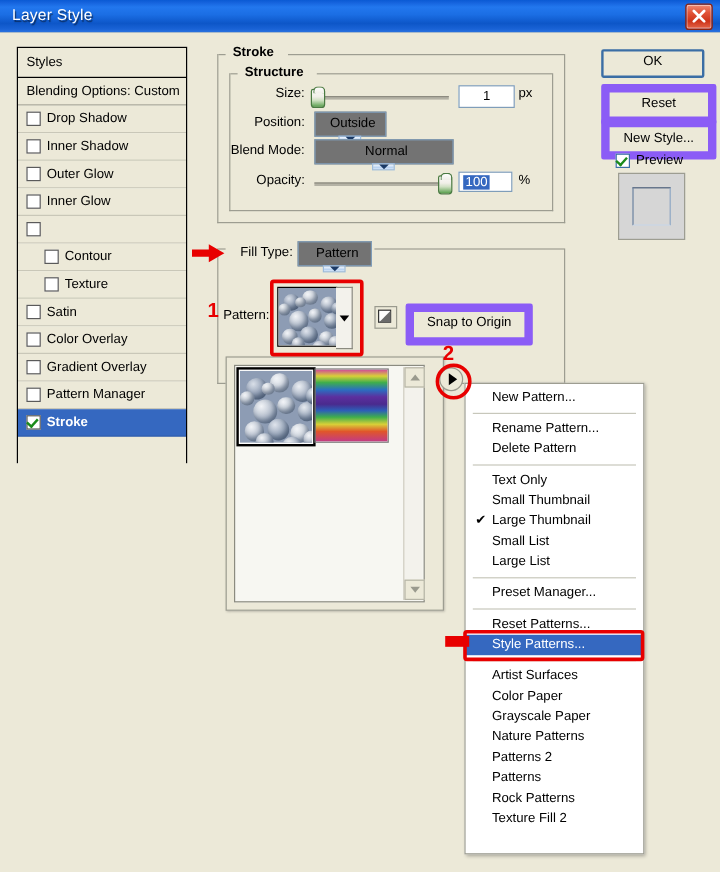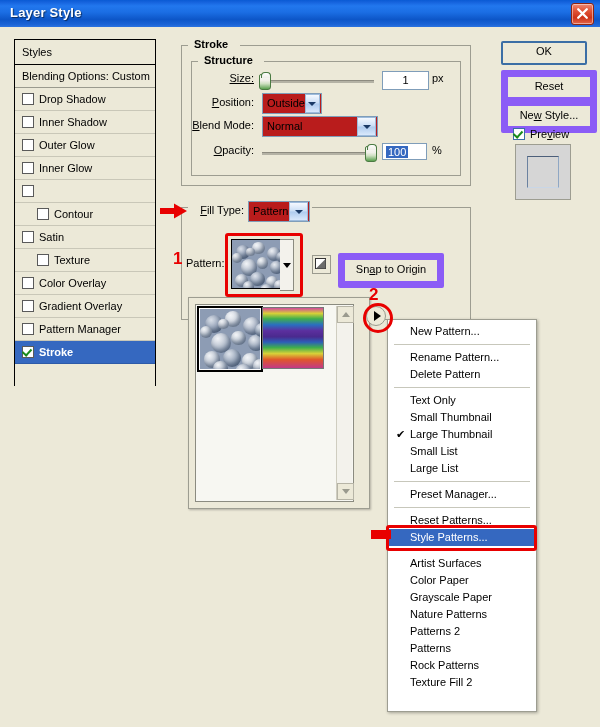--- a/index.html
+++ b/index.html
@@ -10,21 +10,21 @@
     -webkit-font-smoothing:none;
   }
   
   #window{position:absolute;left:0;top:0;width:600px;height:727px;background:#ece9d8;}
   #titlebar{
     position:absolute;left:0;top:0;width:600px;height:27px;
     background:linear-gradient(to bottom,#0a5ad4 0%,#1563dd 8%,#2277ee 22%,#1b6ee4 45%,#0d56c8 72%,#1a63d6 90%,#2b73e0 100%);
     border-bottom:1px solid #0a44a0;
   }
   #titlebar .ttl{
-    position:absolute;left:10px;top:5px;color:#fff;font-size:13px;font-weight:bold;
+    position:absolute;left:10px;top:5px;color:#fff;font-size:13px;font-weight:normal;
     text-shadow:1px 1px 1px rgba(0,0,0,.55);letter-spacing:.2px;
   }
   #closebtn{
     position:absolute;right:6px;top:3px;width:21px;height:20px;border-radius:3px;
     background:linear-gradient(to bottom,#f08a74 0%,#e2563a 32%,#cd3318 68%,#e4664a 100%);
     border:1px solid #8f2410;box-shadow:inset 0 0 0 1px rgba(255,255,255,.45);
     cursor:pointer;
   }
   #closebtn svg{position:absolute;left:3px;top:2px;}
   #clientarea{position:absolute;left:0;top:27px;width:600px;height:700px;background:#ece9d8;}
@@ -49,25 +49,25 @@
 
   
   .grp{position:absolute;border:1px solid #9d9d91;border-top:none;}
   .grp-label{position:absolute;top:-7px;left:8px;background:#ece9d8;padding:0 4px;
     font-weight:bold;font-size:11px;}
   .gline-l{position:absolute;left:0;top:0;width:6px;height:1px;background:#9d9d91;}
   .gline-r{position:absolute;right:0;top:0;height:1px;background:#9d9d91;}
 
   
   .lbl{position:absolute;font-size:11px;text-align:right;}
-  .u{text-decoration:underline;}
+  .u{}
   .txtbox{position:absolute;background:#fff;border:1px solid #7f9db9;height:17px;
     line-height:17px;text-align:center;font-size:11px;}
-  .combo{position:absolute;background:#b91c1c;border:1px solid #7f9db9;height:19px;
-    display:flex;align-items:center;cursor:pointer;}
+  .combo{position:absolute;background:#737373;border:1px solid #7f9db9;height:19px;
+    display:flex;align-items:center;cursor:pointer;flex-direction:column;}
   .combo .cv{flex:1;padding-left:4px;font-size:11px;line-height:19px;}
   .combo .carrow{width:17px;height:17px;margin:0 1px 0 0;
     background:linear-gradient(to bottom,#f5f9ff,#c9ddf5 48%,#aecbee 52%,#d9e8fb);
     border:1px solid #9dbbdc;display:flex;align-items:center;justify-content:center;}
   .combo .carrow:after{content:"";border-left:4px solid transparent;border-right:4px solid transparent;
     border-top:4px solid #1b3a66;}
   .slider{position:absolute;height:2px;background:#b4b2a5;border-top:1px solid #8d8b80;}
   .thumb{position:absolute;width:10px;height:14px;top:-7px;
     background:linear-gradient(to bottom,#fbfbf8 0%,#f0efe8 40%,#cfe0c2 62%,#5aa04e 100%);
     border:1px solid #4a7a42;border-radius:2px 2px 3px 3px;}
@@ -167,27 +167,27 @@
             <span class="cbx"></span>
             <span>Inner Glow</span>
           </div>
           <div class="stl-item">
             <span class="cbx"></span>
           </div>
           <div class="stl-item ind">
             <span class="cbx"></span>
             <span>Contour</span>
           </div>
+          <div class="stl-item ind">
+            <span class="cbx"></span>
+            <span>Texture</span>
+          </div>
           <div class="stl-item">
             <span class="cbx"></span>
             <span>Satin</span>
-          </div>
-          <div class="stl-item ind">
-            <span class="cbx"></span>
-            <span>Texture</span>
           </div>
           <div class="stl-item">
             <span class="cbx"></span>
             <span>Color Overlay</span>
           </div>
           <div class="stl-item">
             <span class="cbx"></span>
             <span>Gradient Overlay</span>
           </div>
           <div class="stl-item">

